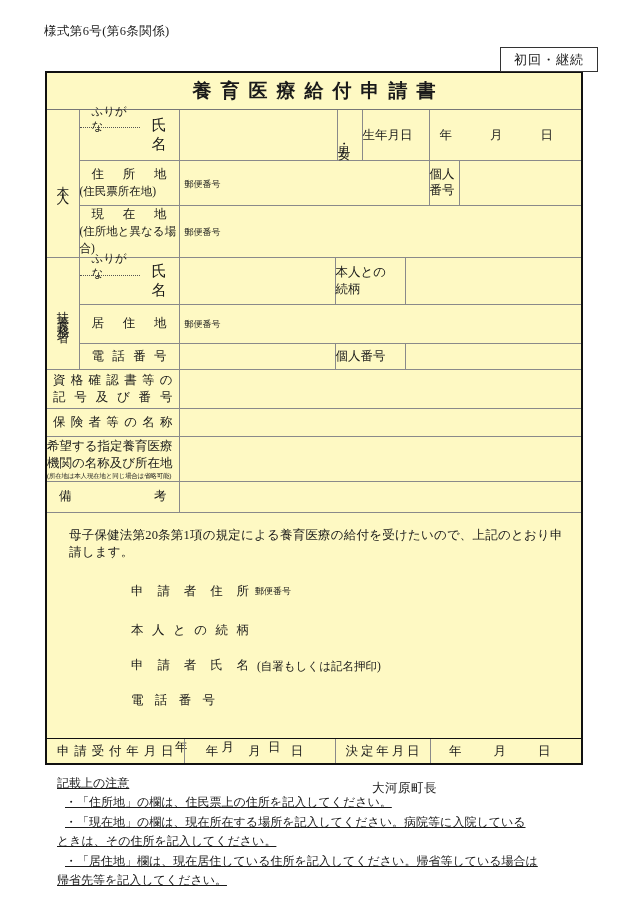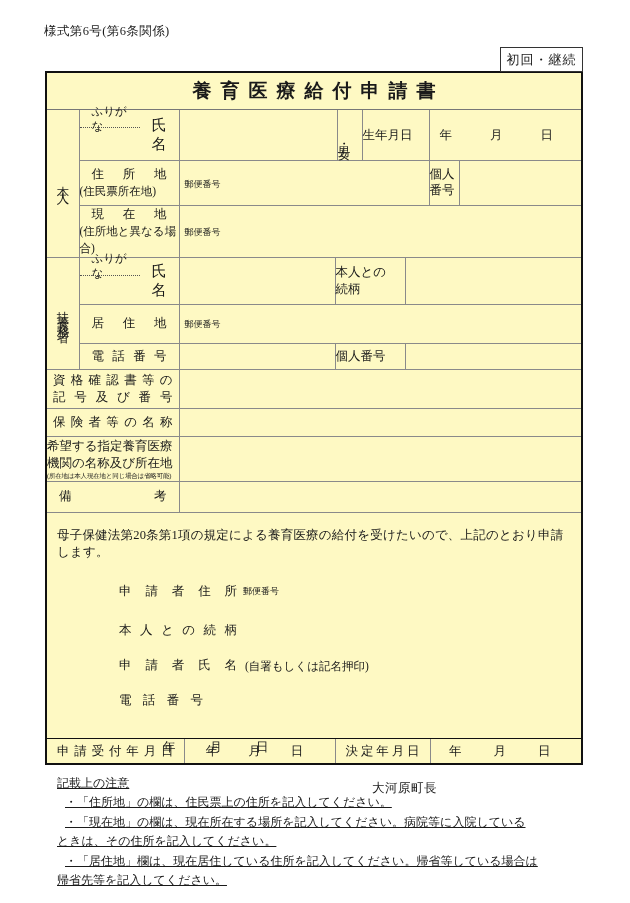--- a/index.html
+++ b/index.html
@@ -31,21 +31,21 @@
     font-size: 12.5px;
     letter-spacing: 0.4px;
     white-space: nowrap;
   }
 
   
   .shokai-box {
     position: absolute;
     left: 500px;
     top: 47px;
-    width: 83px;
+    width: 98px;
     height: 25px;
     border: 1px solid #333;
     box-sizing: border-box;
     display: flex;
     align-items: center;
     justify-content: center;
     font-size: 13px;
     letter-spacing: 1px;
     background: #fff;
     z-index: 3;
@@ -176,21 +176,21 @@
   .ymd {
     display: flex;
     justify-content: center;
     gap: 38px;
     font-size: 12.5px;
     padding-right: 18px;
   }
 
   
   .decl {
-    padding: 14px 16px 0 4px;
+    padding: 14px 16px 0 16px;
     box-sizing: border-box;
   }
   .decl-line {
     font-size: 12.5px;
     letter-spacing: 0.2px;
     padding-left: 6px;
   }
   .decl-row {
     display: flex;
     align-items: flex-end;

